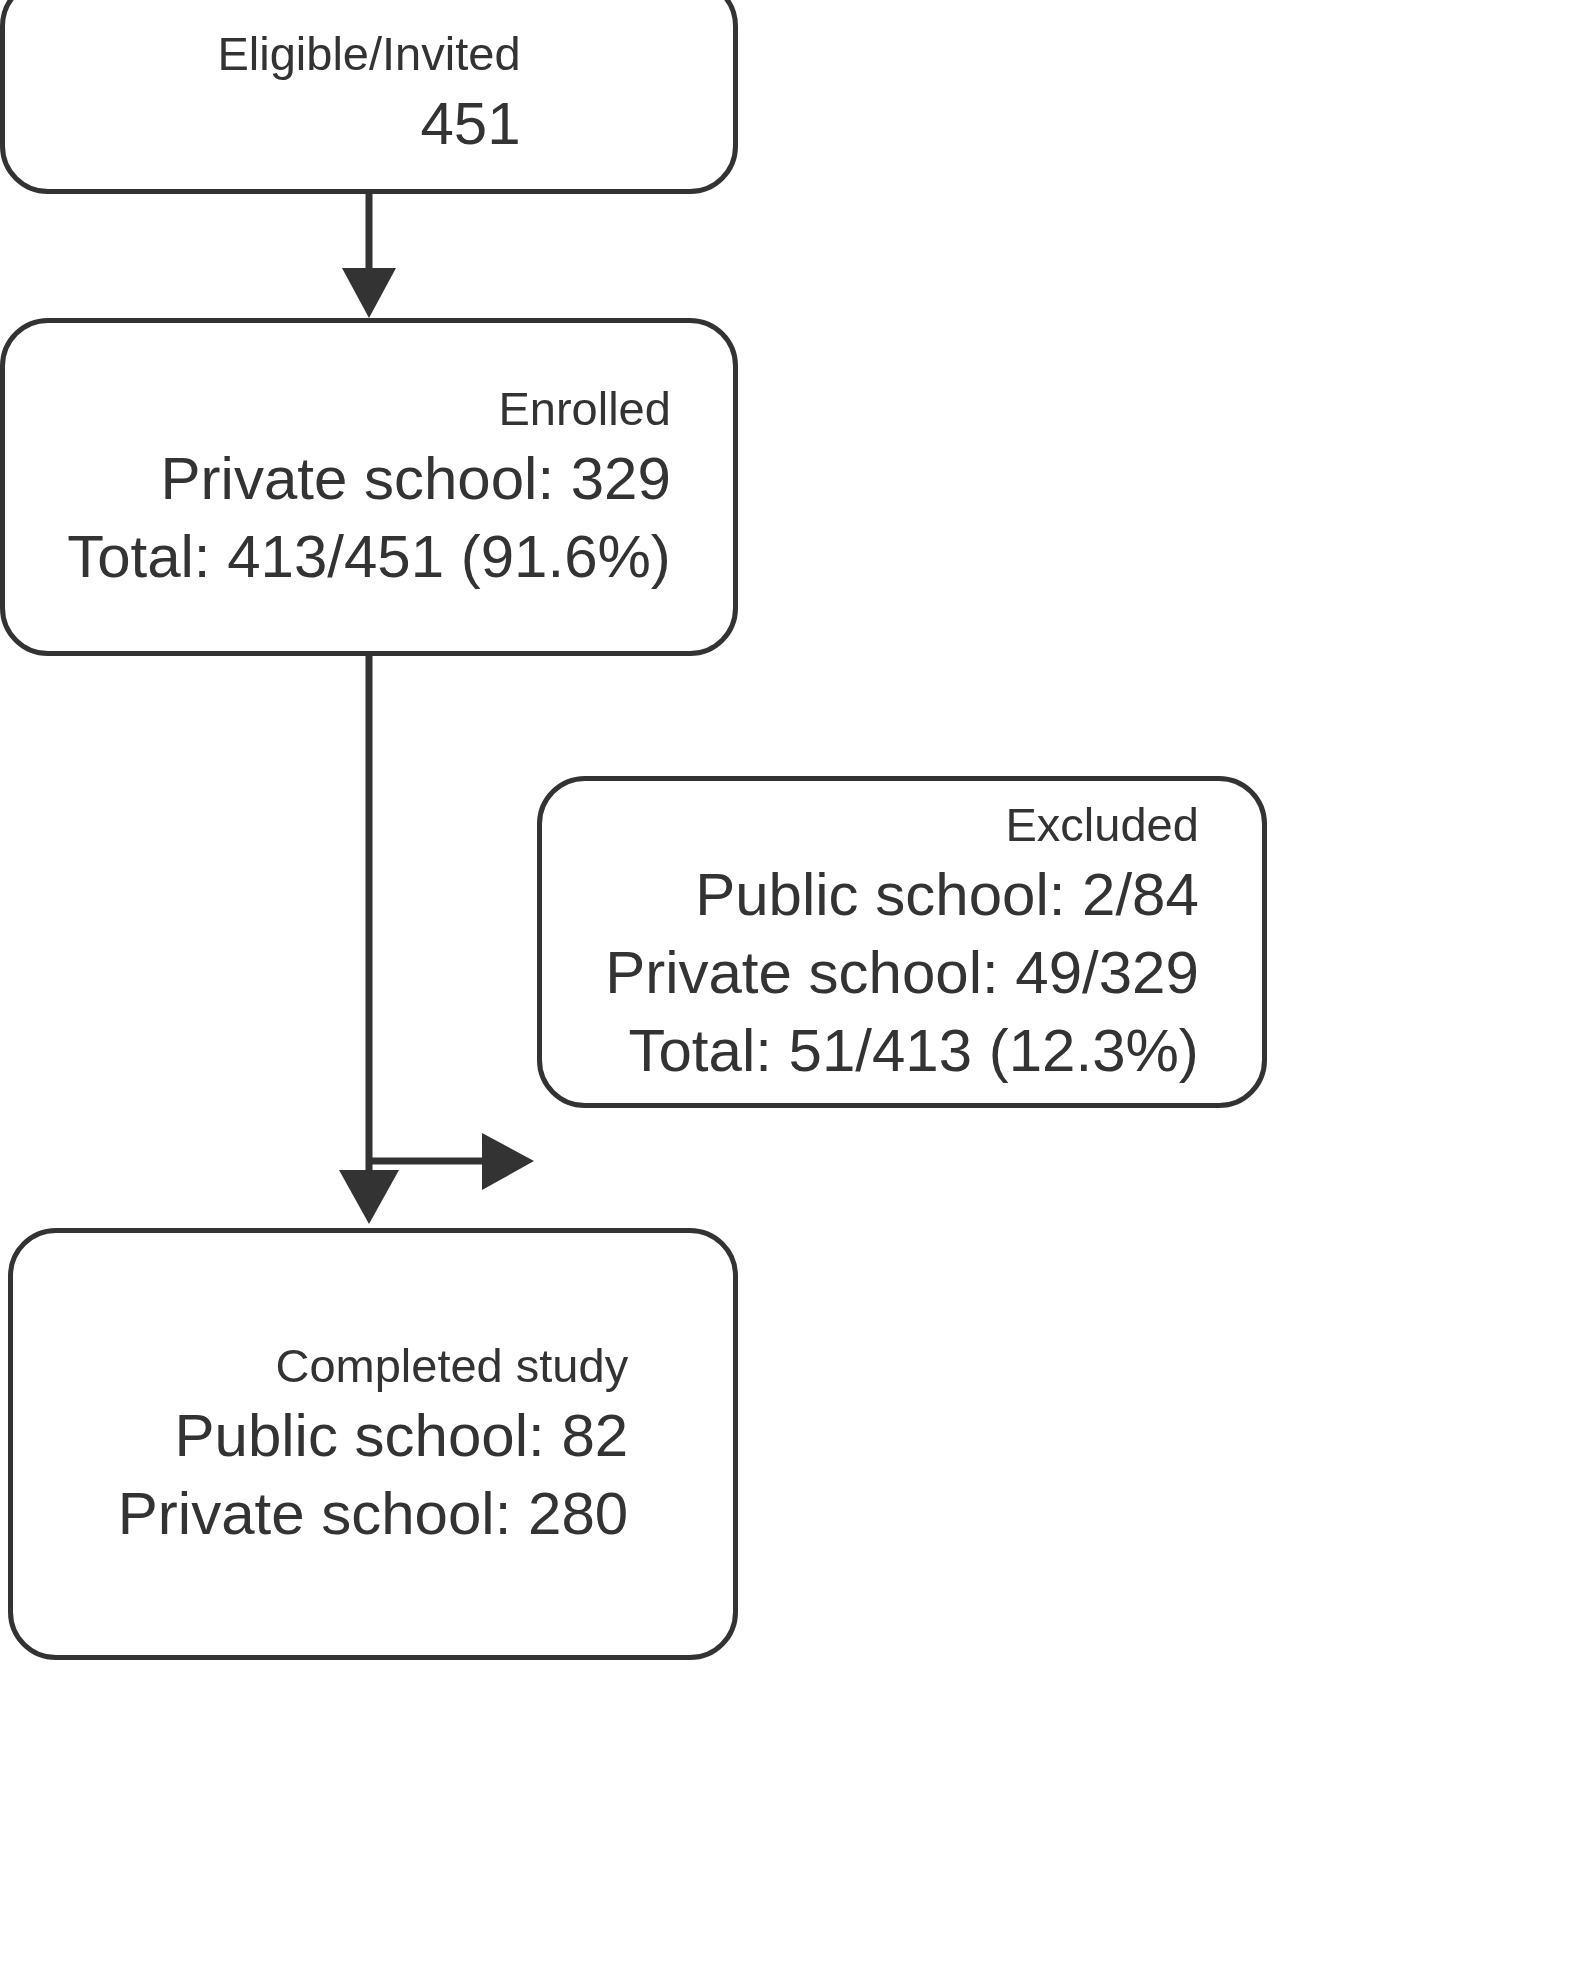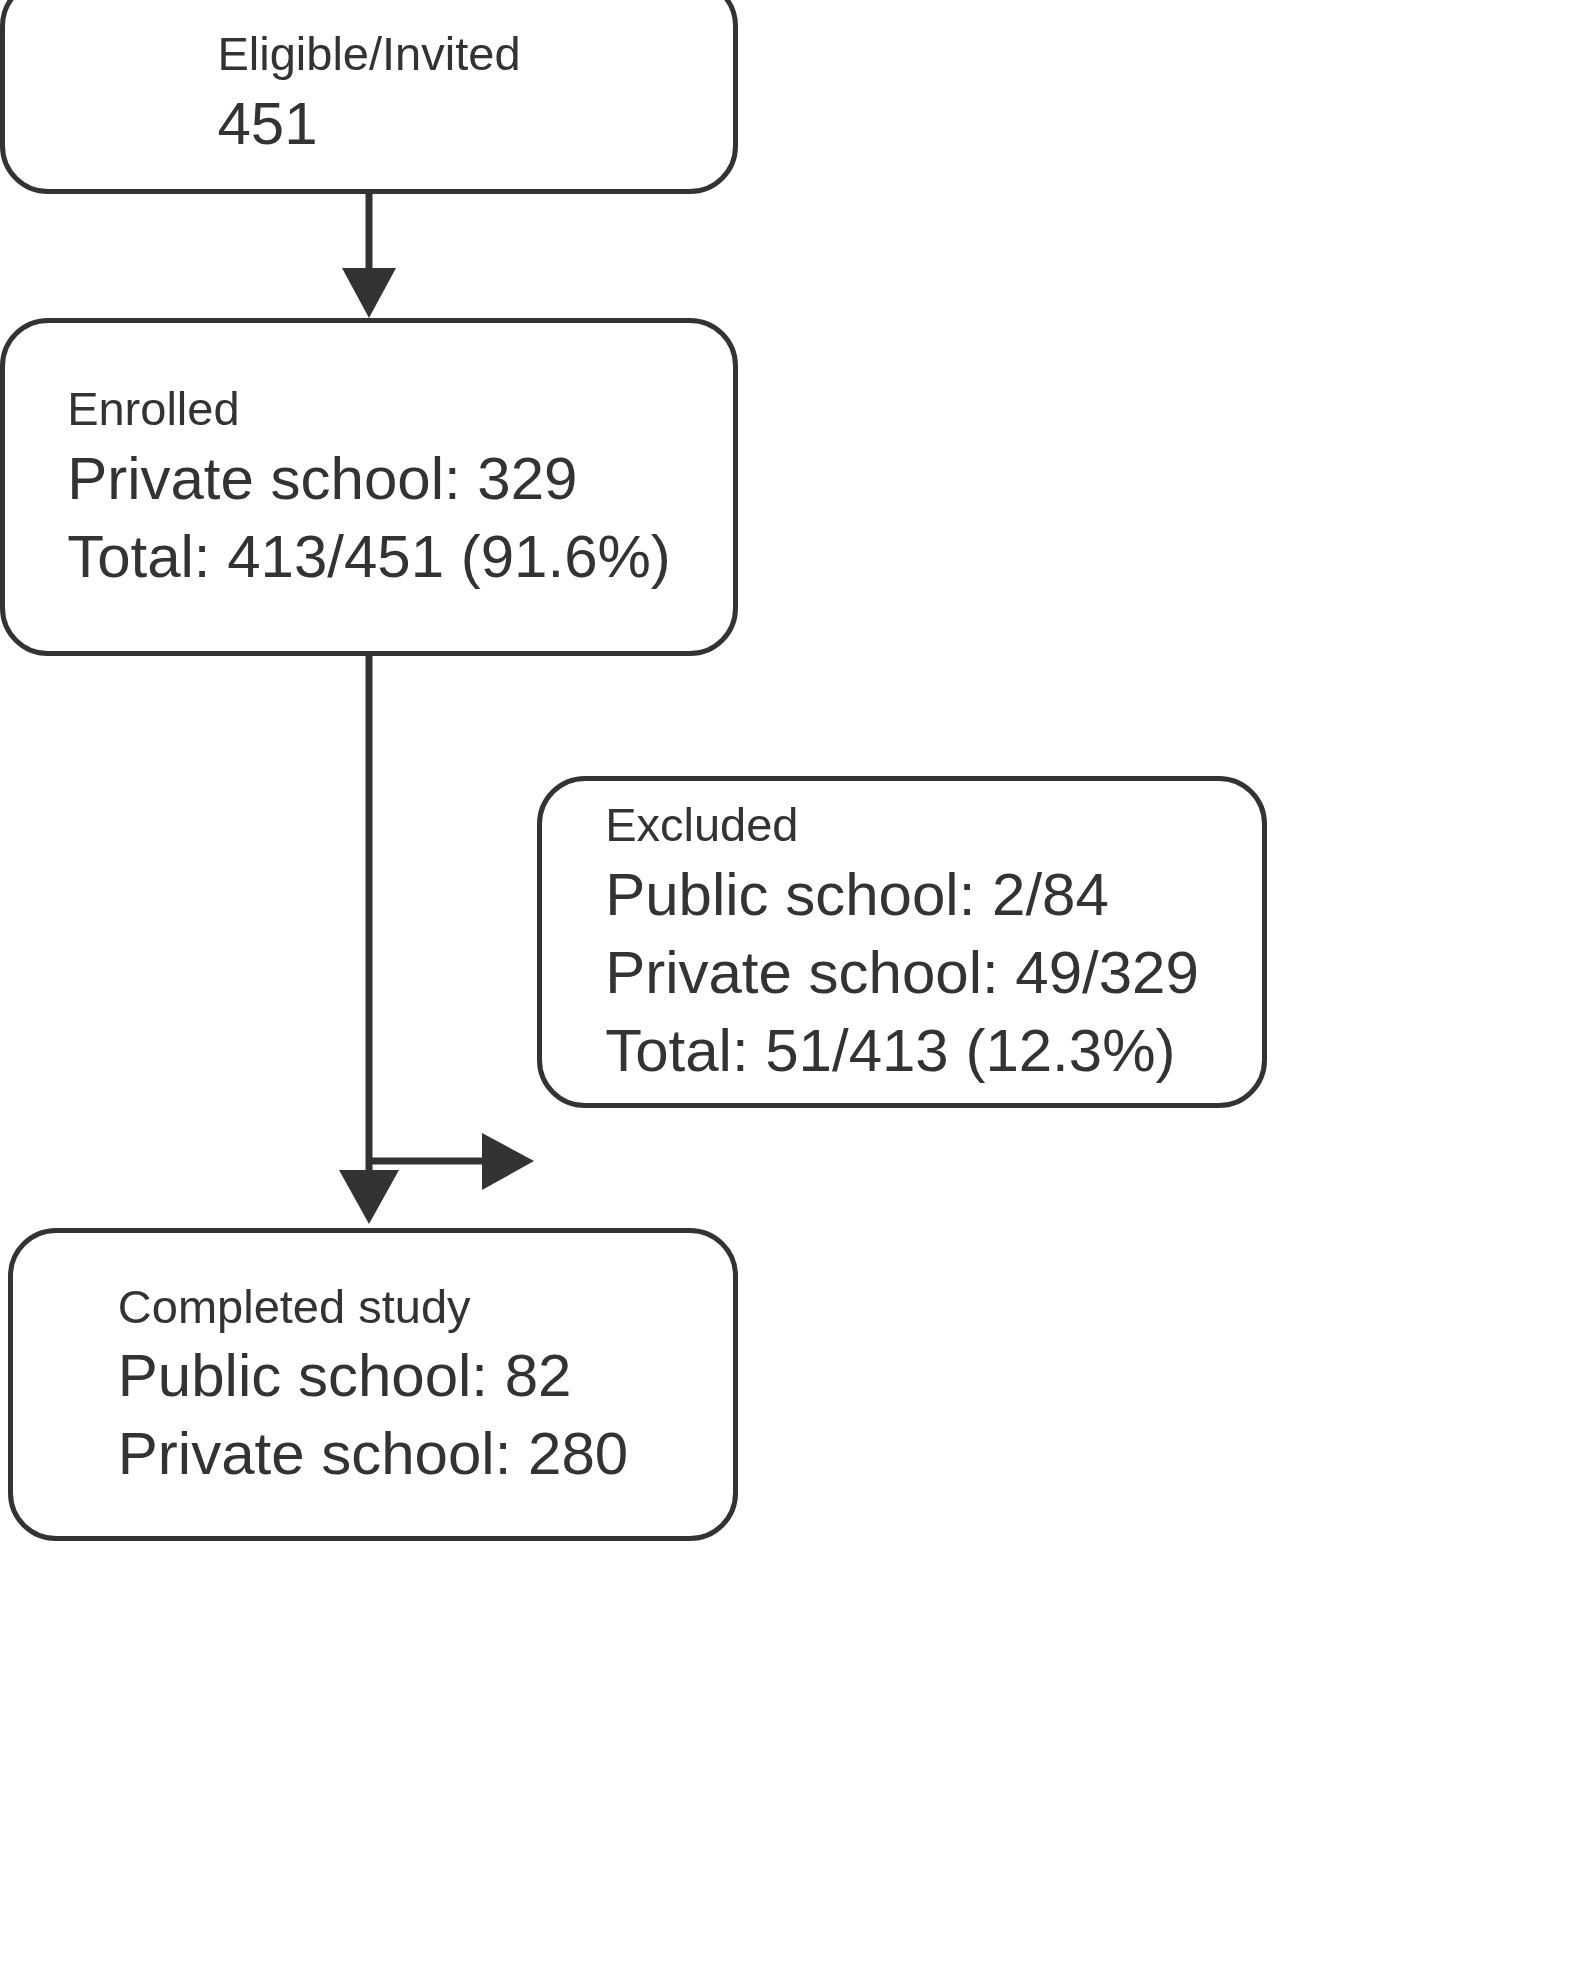--- a/index.html
+++ b/index.html
@@ -68,27 +68,27 @@
     left: 537px;
     top: 776px;
     width: 730px;
     height: 332px;
     justify-content: center;
   }
   #node-completed {
     left: 8px;
     top: 1228px;
     width: 730px;
-    height: 313px;
+    height: 432px;
     justify-content: center;
   }
   .stack {
     display: flex;
     flex-direction: column;
-    align-items: flex-start;
+    align-items: flex-end;
   }
 </style>
 </head>
 <body>
 
 <div id="flow-root">
 
   <svg id="flow-svg" viewBox="0 0 1589 1970" xmlns="http://www.w3.org/2000/svg">
 
     <g>

